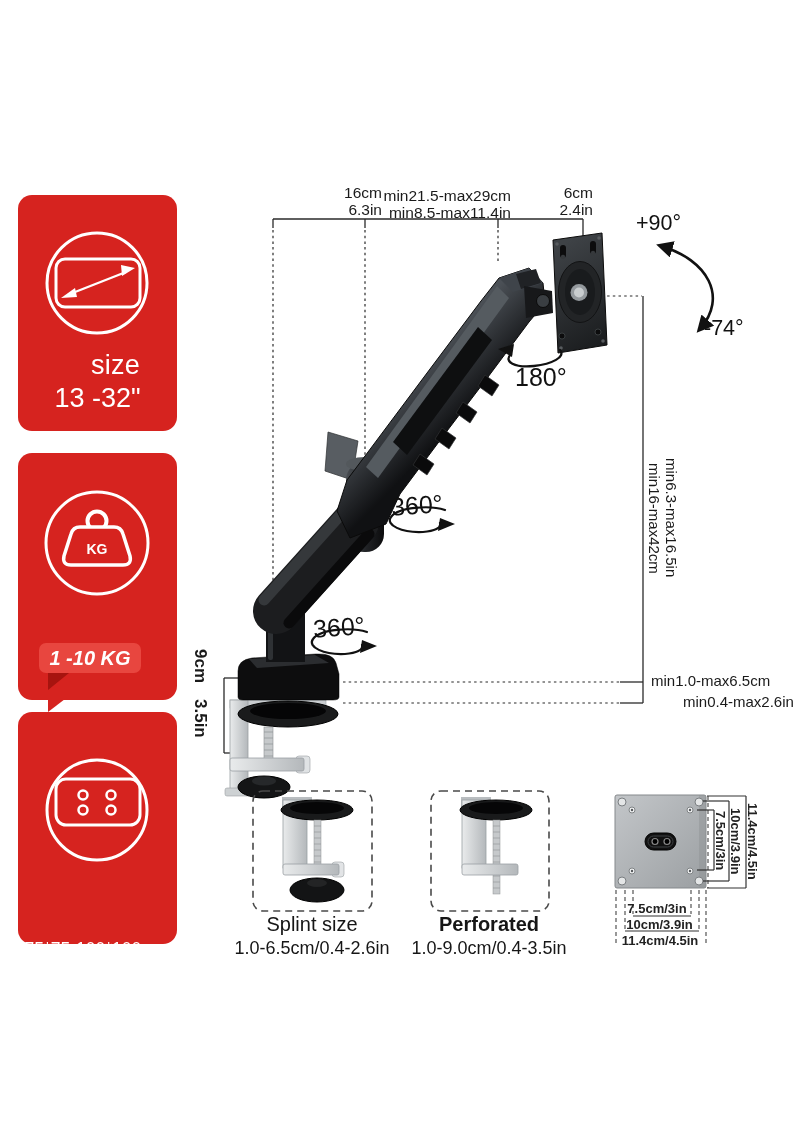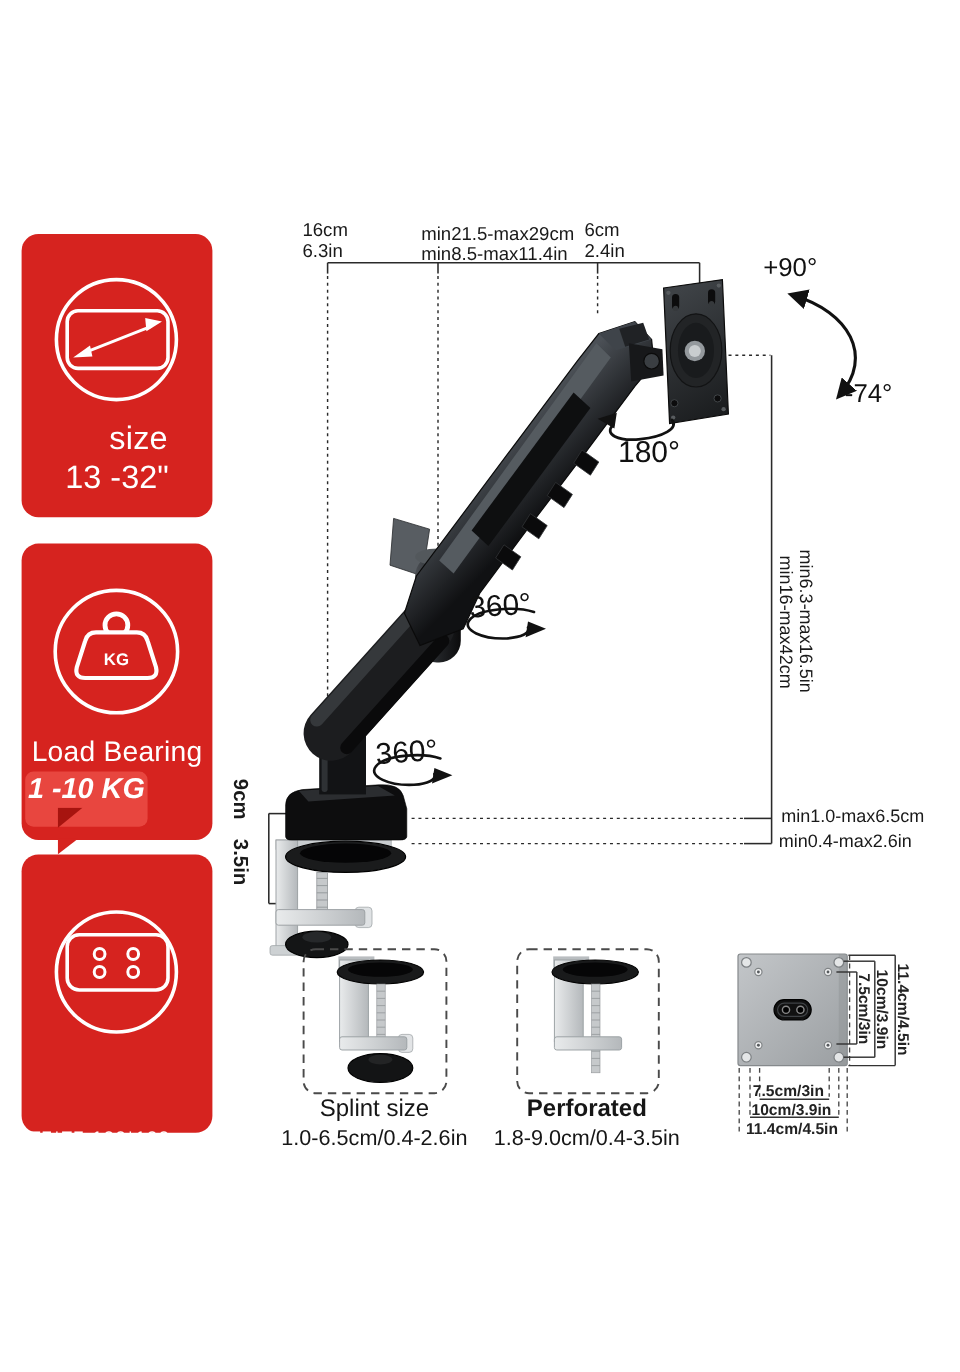--- a/index.html
+++ b/index.html
@@ -13,29 +13,29 @@
   svg{display:block;}
   
   .card{
     position:absolute;left:18px;width:159px;
     background:var(--red);border-radius:14px;color:#fff;text-align:center;
   }
   .card .icon-svg{position:absolute;left:0;top:0;}
   .card .t-label{position:absolute;left:0;right:0;font-weight:500;letter-spacing:.2px;}
   .card .t-sub{position:absolute;left:0;right:0;}
   .chip{
-    position:absolute;left:3px;width:102px;height:46px;border-radius:7px;
+    position:absolute;left:21px;width:102px;height:30px;border-radius:7px;
     background:var(--chip);color:#fff;font-weight:bold;font-style:italic;
-    font-size:24px;line-height:30px;text-align:center;
+    font-size:20px;line-height:30px;text-align:center;
   }
   .tri{position:absolute;background:var(--tail);clip-path:polygon(0 0,100% 0,0 100%);}
   .tri.red{background:var(--red);}
   
   .dim{
-    position:absolute;font-size:15.5px;line-height:16.5px;text-align:left;
+    position:absolute;font-size:15.5px;line-height:16.5px;text-align:right;
     color:var(--ink);white-space:nowrap;
   }
   .deg{position:absolute;font-size:21.5px;font-weight:500;color:#111;white-space:nowrap;}
   .deg.big{font-size:25px;}
   .vtext{
     position:absolute;writing-mode:vertical-lr;text-align:center;
     font-size:15px;line-height:17px;color:var(--ink);white-space:nowrap;
   }
   .vpole{font-size:17px;font-weight:600;}
   .vpole span + span{margin-top:16px;}
@@ -299,21 +299,20 @@
   <div class="t-sub" style="top:188px;font-size:27px;font-weight:500;">13 -32"</div>
 </div>
 
 <div class="card" style="top:453px;height:247px;border-bottom-left-radius:14px;">
   <svg class="icon-svg" width="159" height="180" viewBox="0 0 159 180">
     <circle cx="79" cy="90" r="51" fill="none" stroke="#fff" stroke-width="3"></circle>
     <circle cx="79" cy="68" r="9.5" fill="none" stroke="#fff" stroke-width="4"></circle>
     <path d="M62,74 L96,74 Q103,74 105,81 L112,103 Q114,112 105,112 L53,112 Q44,112 46,103 L53,81 Q55,74 62,74 Z" fill="#d6231f" stroke="#fff" stroke-width="3.5"></path>
     <text x="79" y="101" text-anchor="middle" fill="#fff" font-size="14" font-weight="bold" font-family="Liberation Sans, sans-serif">KG</text>
   </svg>
-  <div class="t-label" style="top:160px;font-size:23.5px;">Load Bearing</div>
   <div class="chip" style="top:190px;">1 -10 KG</div>
   <div class="tri" style="left:30px;top:220px;width:21px;height:17px;"></div>
   <div class="tri red" style="left:30px;top:246px;width:17px;height:13px;"></div>
 </div>
 
 <div class="card" style="top:712px;height:232px;">
   <svg class="icon-svg" width="159" height="160" viewBox="0 0 159 160">
     <circle cx="79" cy="98" r="50" fill="none" stroke="#fff" stroke-width="3"></circle>
     <rect x="38" y="67" width="84" height="46" rx="10" fill="none" stroke="#fff" stroke-width="3"></rect>
     <circle cx="65" cy="83" r="4.5" fill="none" stroke="#fff" stroke-width="2.5"></circle>
@@ -346,25 +345,25 @@
 <div class="vtext" style="left:646px;top:418px;height:200px;">
   <div>min16-max42cm</div>
     <div>min6.3-max16.5in</div>
 </div>
 
 <div class="vtext vpole" style="left:192px;top:622px;height:142px;">
   <span>9cm</span><span>3.5in</span>
 </div>
 
 <div class="dim" style="left:651px;top:673px;text-align:center;font-size:15px;">min1.0-max6.5cm</div>
-<div class="dim" style="left:649px;top:694px;text-align:left;font-size:15px;">min0.4-max2.6in</div>
+<div class="dim" style="left:683px;top:694px;text-align:left;font-size:15px;">min0.4-max2.6in</div>
 
 <div class="clampname" style="left:242px;top:913px;width:140px;">Splint size</div>
 <div class="clamprange" style="left:227px;top:938px;width:170px;">1.0-6.5cm/0.4-2.6in</div>
 <div class="clampname" style="left:419px;top:913px;width:140px;font-weight:bold;">Perforated</div>
-<div class="clamprange" style="left:404px;top:938px;width:170px;">1.8-9.0cm/0.4-3.5in</div>
+<div class="clamprange" style="left:404px;top:938px;width:170px;">1.0-9.0cm/0.4-3.5in</div>
 
 <div class="vd" style="left:713px;top:791px;">7.5cm/3in</div>
 <div class="vd" style="left:728px;top:791px;">10cm/3.9in</div>
 <div class="vd" style="left:745px;top:791px;">11.4cm/4.5in</div>
 <div class="hd" style="left:612px;top:901px;width:90px;">7.5cm/3in</div>
 <div class="hd" style="left:612px;top:917px;width:95px;">10cm/3.9in</div>
 <div class="hd" style="left:610px;top:933px;width:100px;">11.4cm/4.5in</div>
 
 </body></html>

